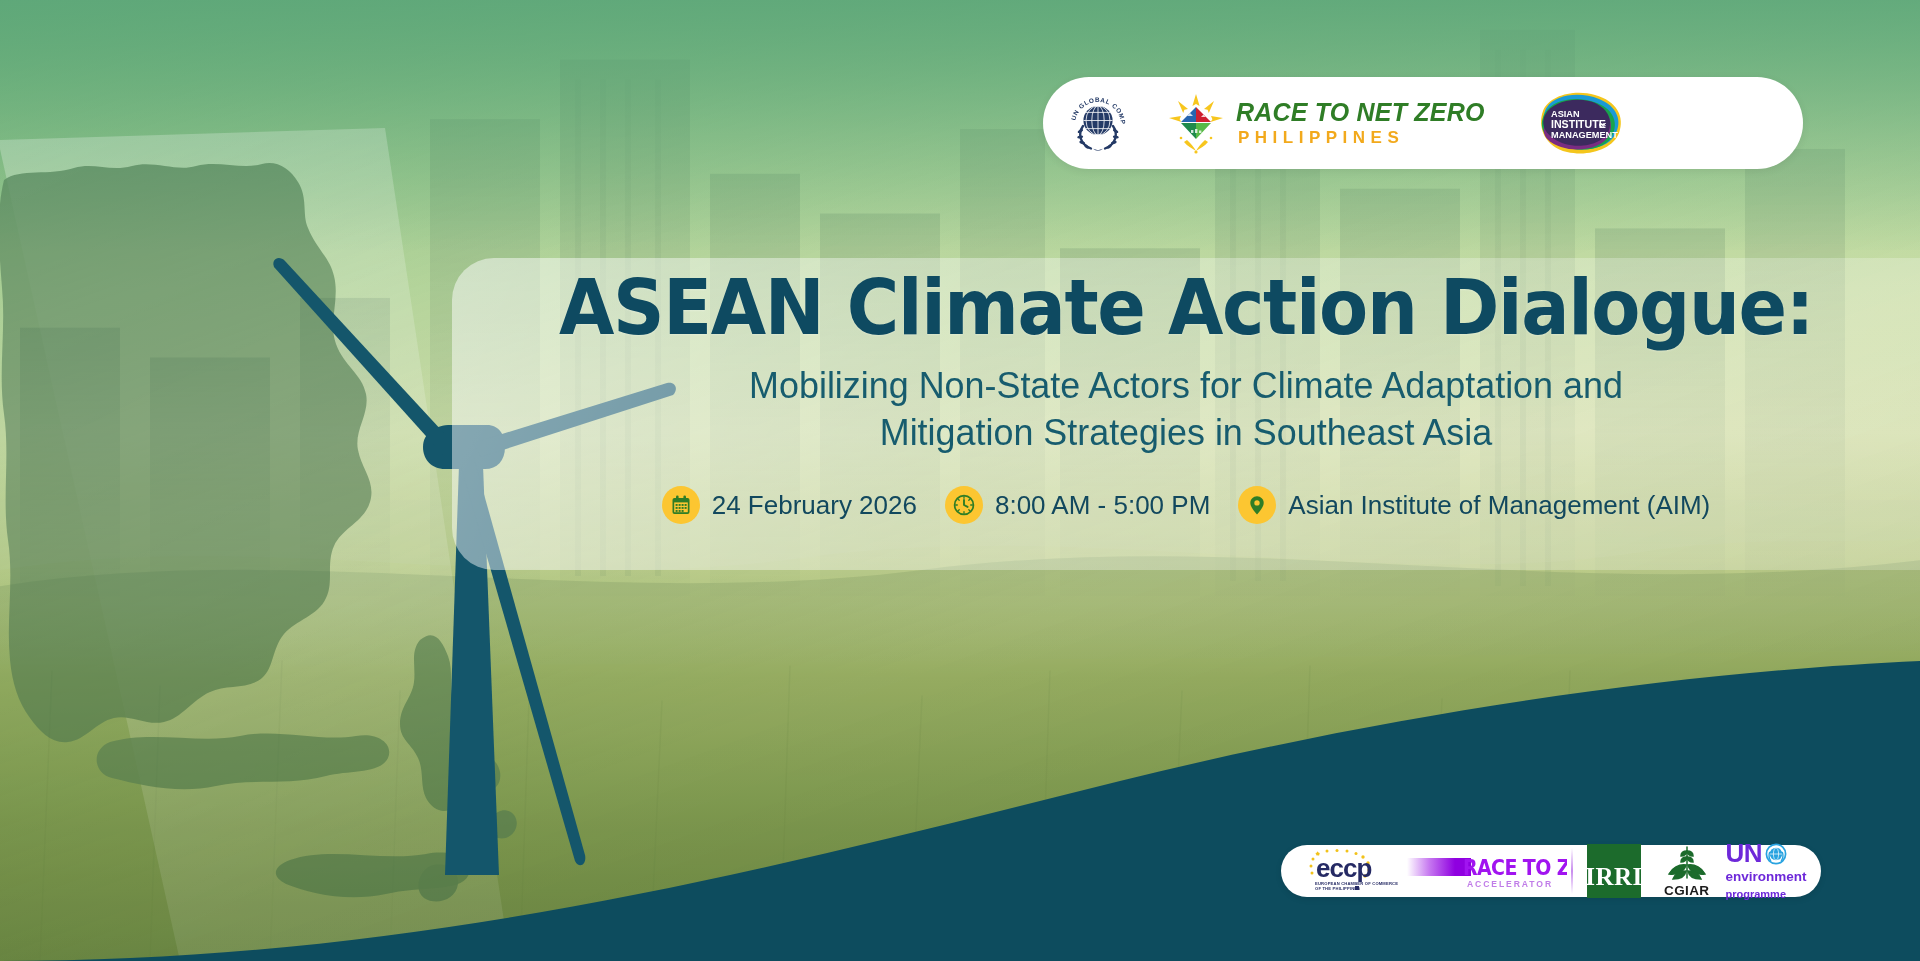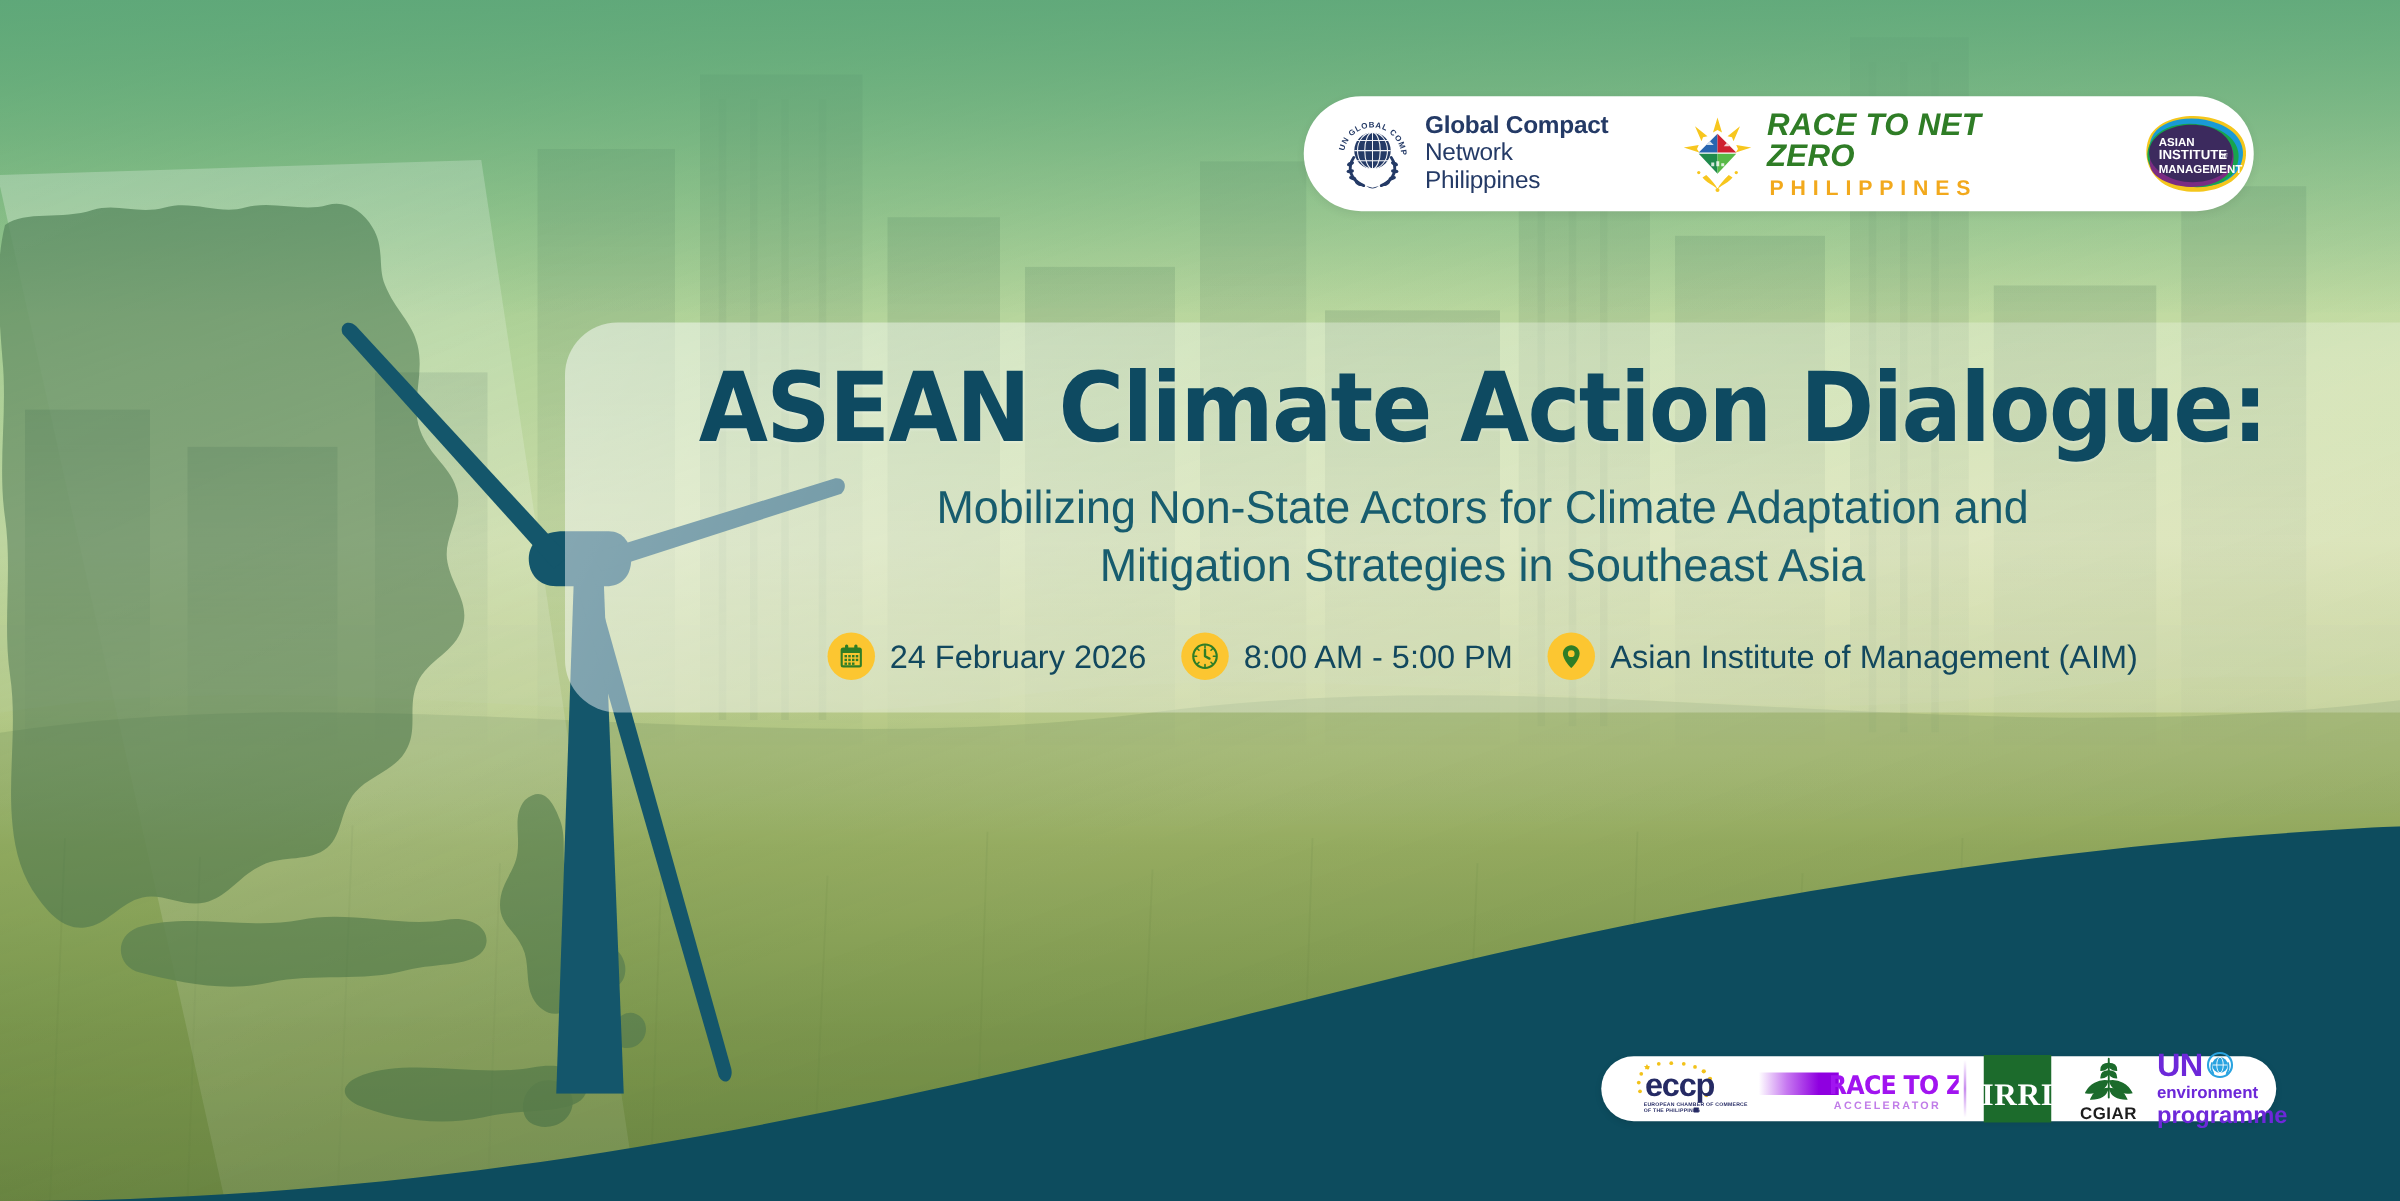--- a/index.html
+++ b/index.html
@@ -107,21 +107,21 @@
     border-radius:42px 0 0 42px;
     background:linear-gradient(115deg,
        rgba(255,255,255,.50) 0%,
        rgba(255,255,255,.34) 35%,
        rgba(255,255,255,.26) 70%,
        rgba(255,255,255,.22) 100%);
     z-index:6;
   }
 
   .title-block{
-    position:absolute;left:452px;top:266px;width:1468px;height:360px;
+    position:absolute;left:452px;top:246px;width:1468px;height:360px;
     z-index:9;text-align:center;
     padding-top:20px;box-sizing:border-box;
   }
   .main-title{
     font-family:"DejaVu Sans",sans-serif;
     font-size:77px;font-weight:bold;
     color:#0e4a61;
     letter-spacing:-1.5px;
     transform:scaleX(.93);
     white-space:nowrap;
@@ -177,21 +177,21 @@
     color:#fff;font-family:"Liberation Serif",serif;
     font-size:25px;font-weight:bold;letter-spacing:.5px;margin-top:12px;
   }
   .cgiar-wrap{padding-left:23px;display:flex;flex-direction:column;align-items:center;}
   .cgiar-mark{width:42px;height:38px;}
   .cgiar-txt{font-size:13.5px;font-weight:bold;color:#1d1d1d;letter-spacing:.4px;margin-top:1px;}
   .unep-wrap{padding-left:16px;display:flex;align-items:center;}
   .unep-text{color:#6d28d9;line-height:1.06;}
   .unep-t1{display:flex;align-items:center;gap:3px;font-size:26px;font-weight:bold;letter-spacing:-.5px;}
   .unep-t2{font-size:13.5px;font-weight:bold;}
-  .unep-t3{font-size:19px;font-weight:bold;}
+  .unep-t3{font-size:11px;font-weight:bold;}
 </style>
 </head>
 <body>
 
 <div class="poster">
 
   <div class="bg-sky"></div>
 
   <svg class="bg-city" viewBox="0 0 1920 600" preserveAspectRatio="none">
     <defs>
@@ -440,24 +440,20 @@
             <ellipse cx="15.2" cy="50.6" rx="3" ry="1.5" transform="rotate(18 15.2 50.6)"></ellipse>
             <ellipse cx="19.6" cy="54.6" rx="3" ry="1.5" transform="rotate(36 19.6 54.6)"></ellipse>
             <ellipse cx="48.6" cy="39" rx="3" ry="1.5" transform="rotate(28 48.6 39)"></ellipse>
             <ellipse cx="48.8" cy="45" rx="3" ry="1.5" transform="rotate(8 48.8 45)"></ellipse>
             <ellipse cx="46.8" cy="50.6" rx="3" ry="1.5" transform="rotate(-18 46.8 50.6)"></ellipse>
             <ellipse cx="42.4" cy="54.6" rx="3" ry="1.5" transform="rotate(-36 42.4 54.6)"></ellipse>
             <path d="M26,56.8 C29,59.4 33,59.4 36,56.8 L31,58.2 Z"></path>
           </g>
         </svg>
       </span>
-      <span class="gc-text">
-        <span class="gc-t1">Global Compact</span><br>
-        <span class="gc-t2">Network Philippines</span>
-      </span>
     </div>
 
     <div class="pill-slot rnz-wrap">
       <span class="rnz-mark">
         <svg width="62" height="62" viewBox="0 0 62 62">
 
           <g fill="#f7c61e">
             <path d="M31,2 L34.6,14 L31,12 L27.4,14 Z"></path>
             <path d="M13,9 L23,17 L19.4,17.8 L18.2,21 Z"></path>
             <path d="M49,9 L39,17 L42.6,17.8 L43.8,21 Z"></path>

